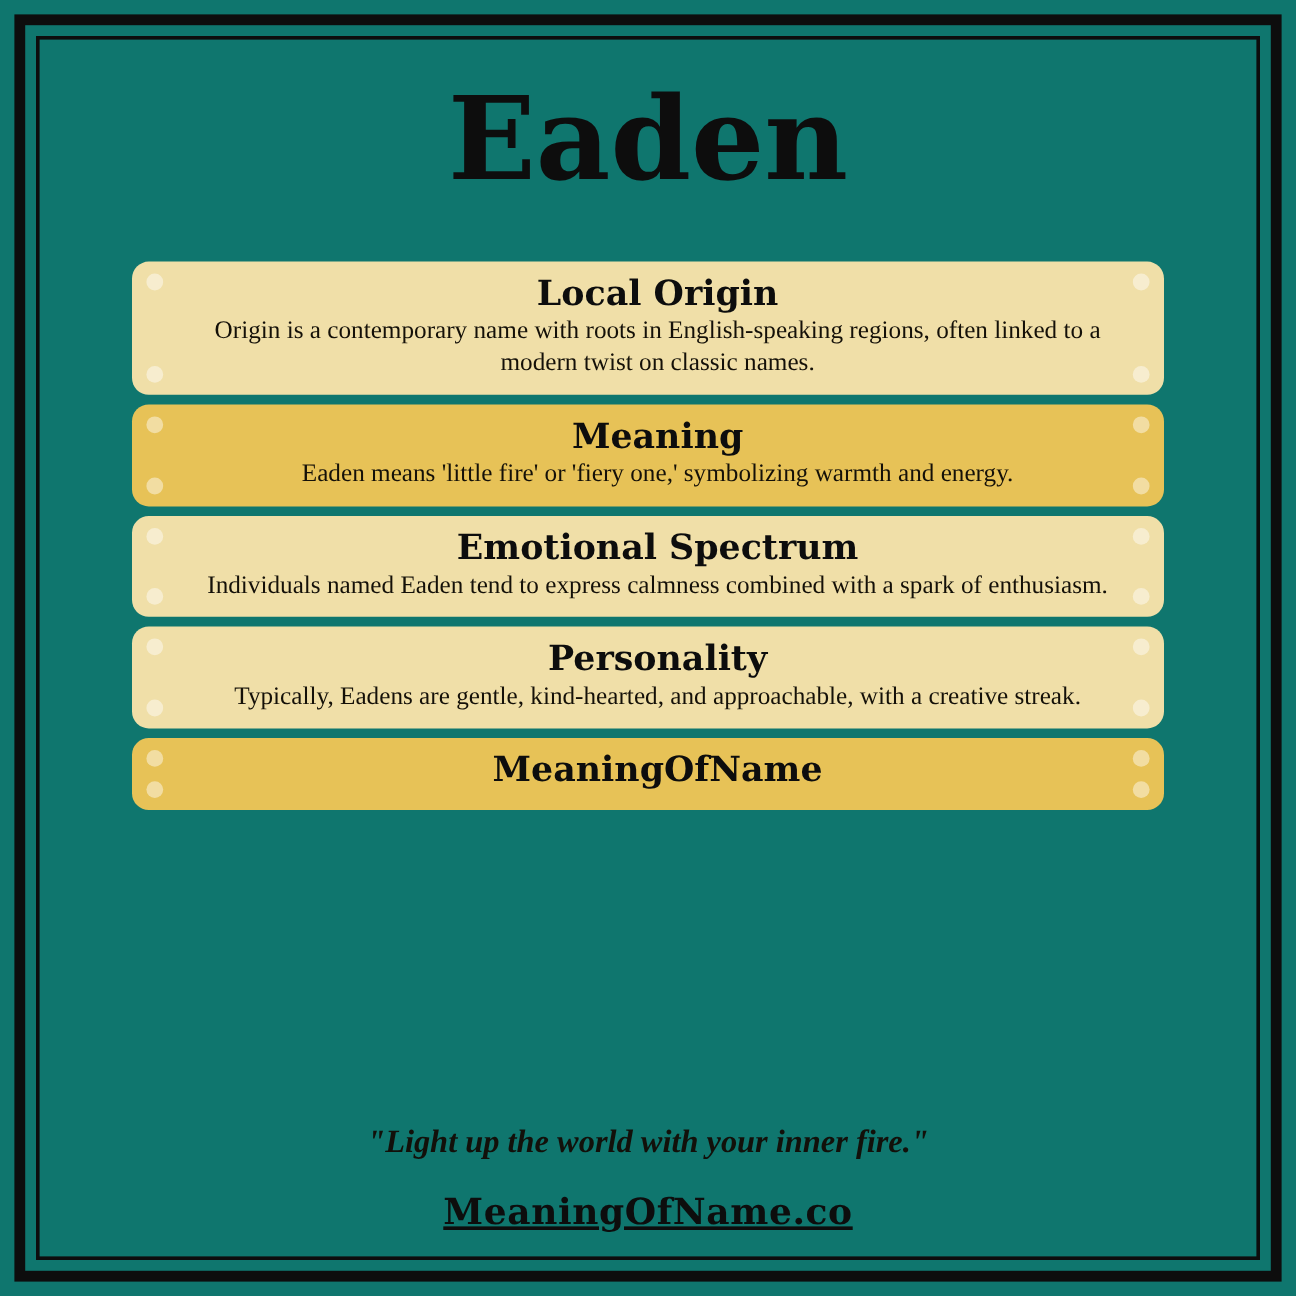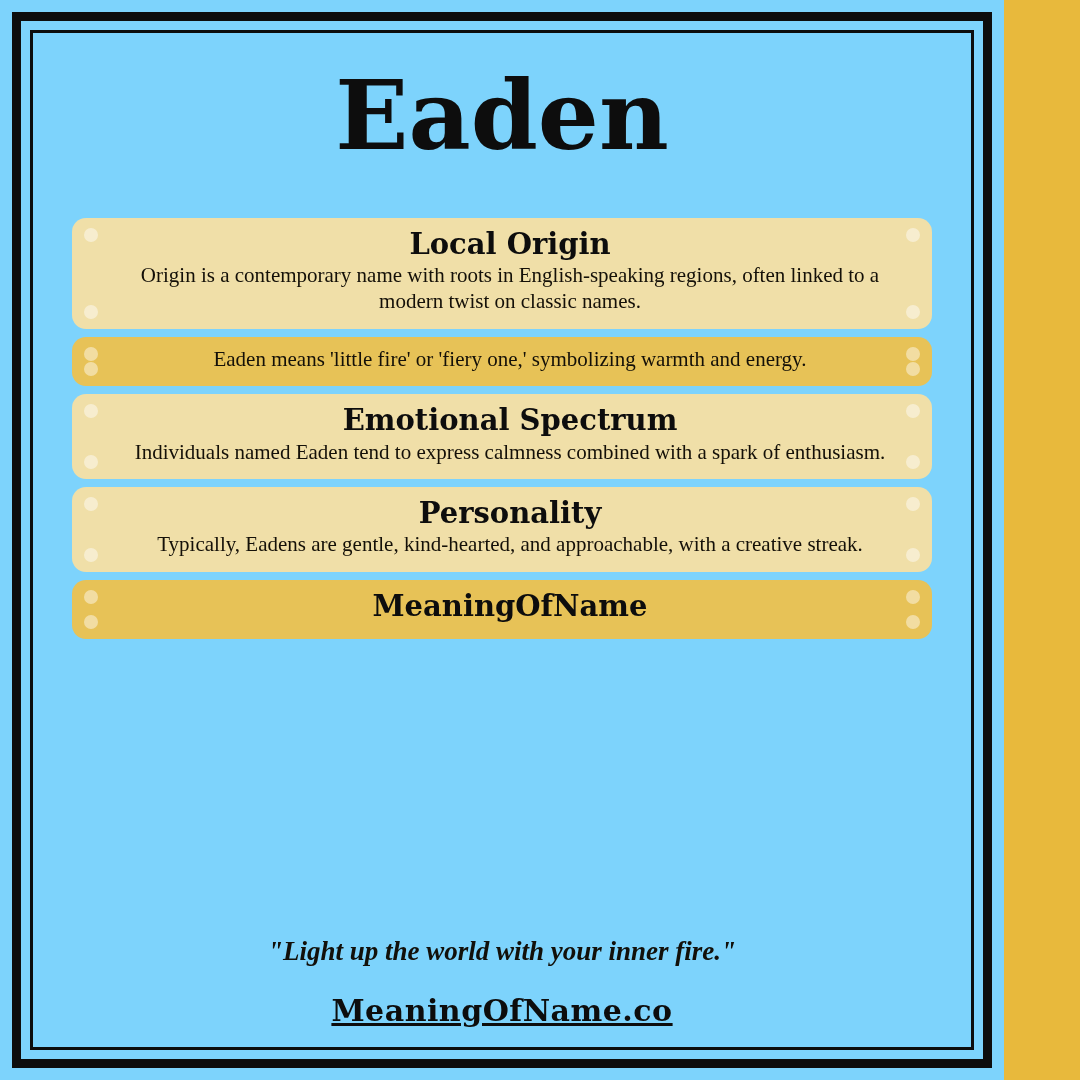--- a/index.html
+++ b/index.html
@@ -8,23 +8,23 @@
   }
   body {
     width: 1080px;
     height: 1080px;
     background: #e8b93c;
     font-family: "Liberation Serif", serif;
     overflow: hidden;
   }
   .poster {
     position: relative;
-    width: 1004px;
+    width: 1080px;
     height: 1080px;
-    background: #7dd3fc;
+    background: #0f766e;
     box-sizing: border-box;
   }
   
   .frame-outer {
     position: absolute;
     left: 12px;
     top: 12px;
     right: 12px;
     bottom: 12px;
     border: 9px solid #0d0d0d;
@@ -152,20 +152,21 @@
         <span class="pin br"></span>
         <p class="card-title">Local Origin</p>
         <p class="card-text">Origin is a contemporary name with roots in English-speaking regions, often linked to a modern twist on classic names.</p>
       </div>
 
       <div class="card dark">
         <span class="pin tl"></span>
         <span class="pin tr"></span>
         <span class="pin bl"></span>
         <span class="pin br"></span>
+        <p class="card-title">Meaning</p>
         <p class="card-text">Eaden means 'little fire' or 'fiery one,' symbolizing warmth and energy.</p>
       </div>
 
       <div class="card light">
         <span class="pin tl"></span>
         <span class="pin tr"></span>
         <span class="pin bl"></span>
         <span class="pin br"></span>
         <p class="card-title">Emotional Spectrum</p>
         <p class="card-text">Individuals named Eaden tend to express calmness combined with a spark of enthusiasm.</p>

